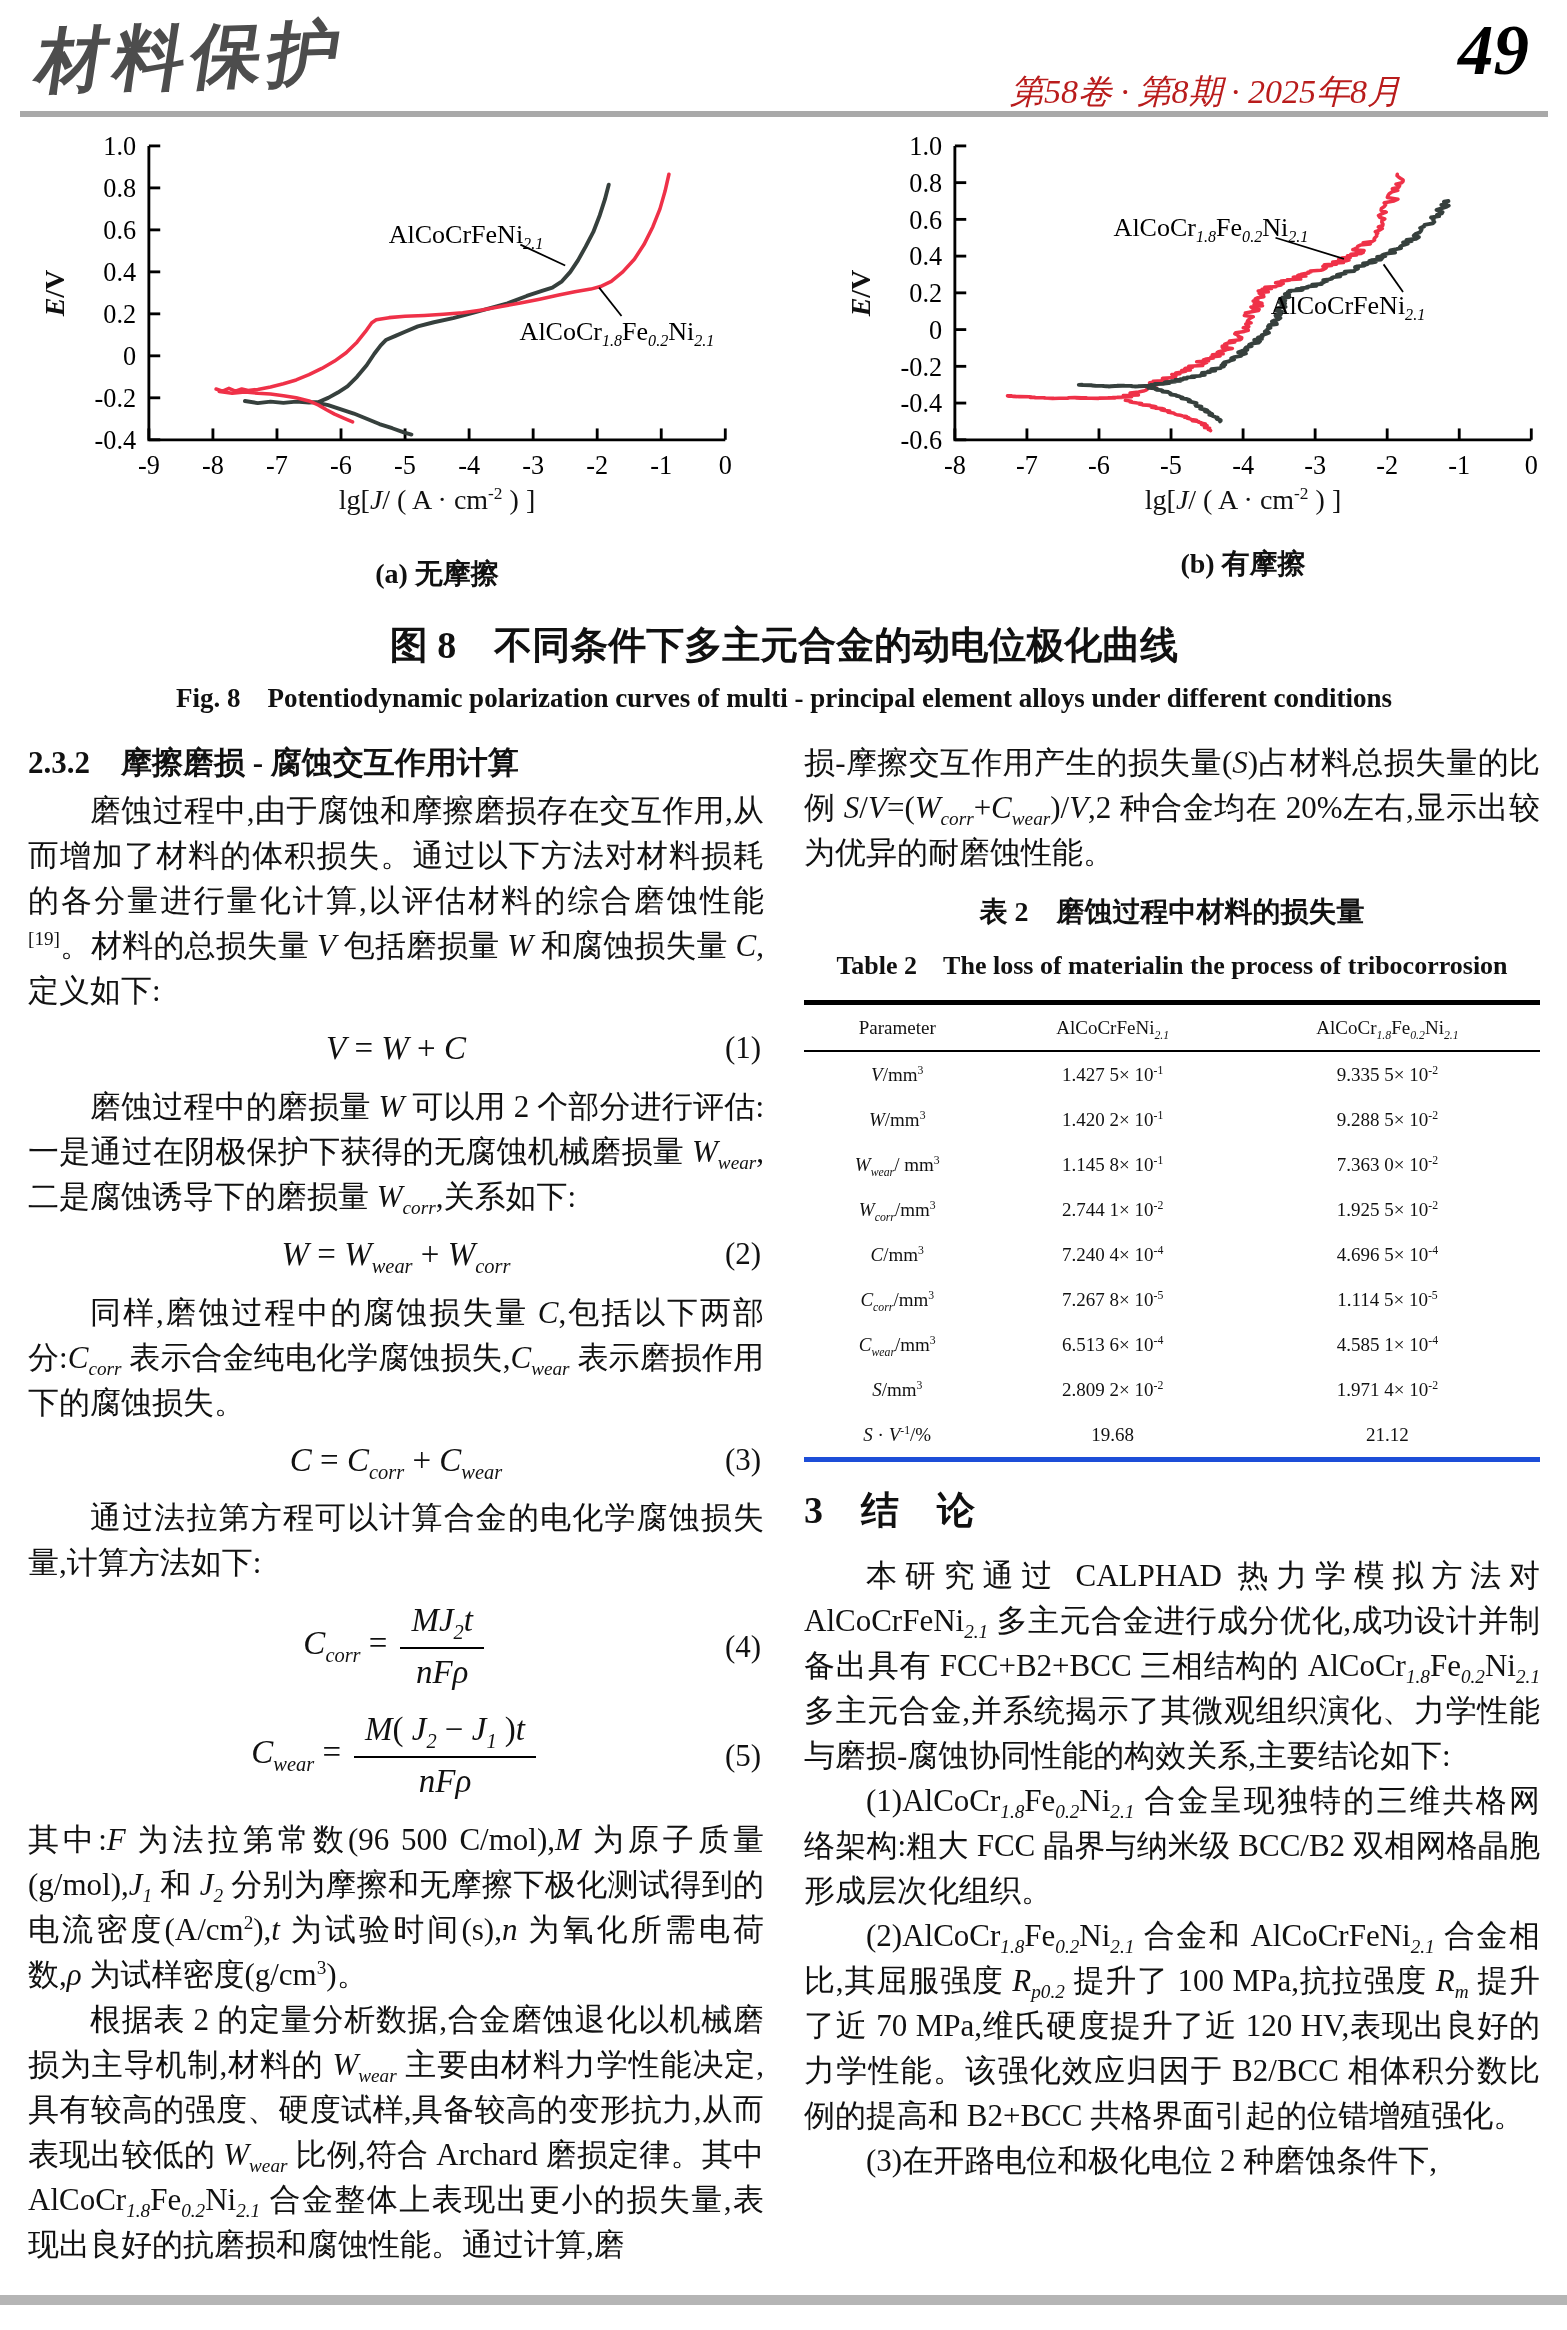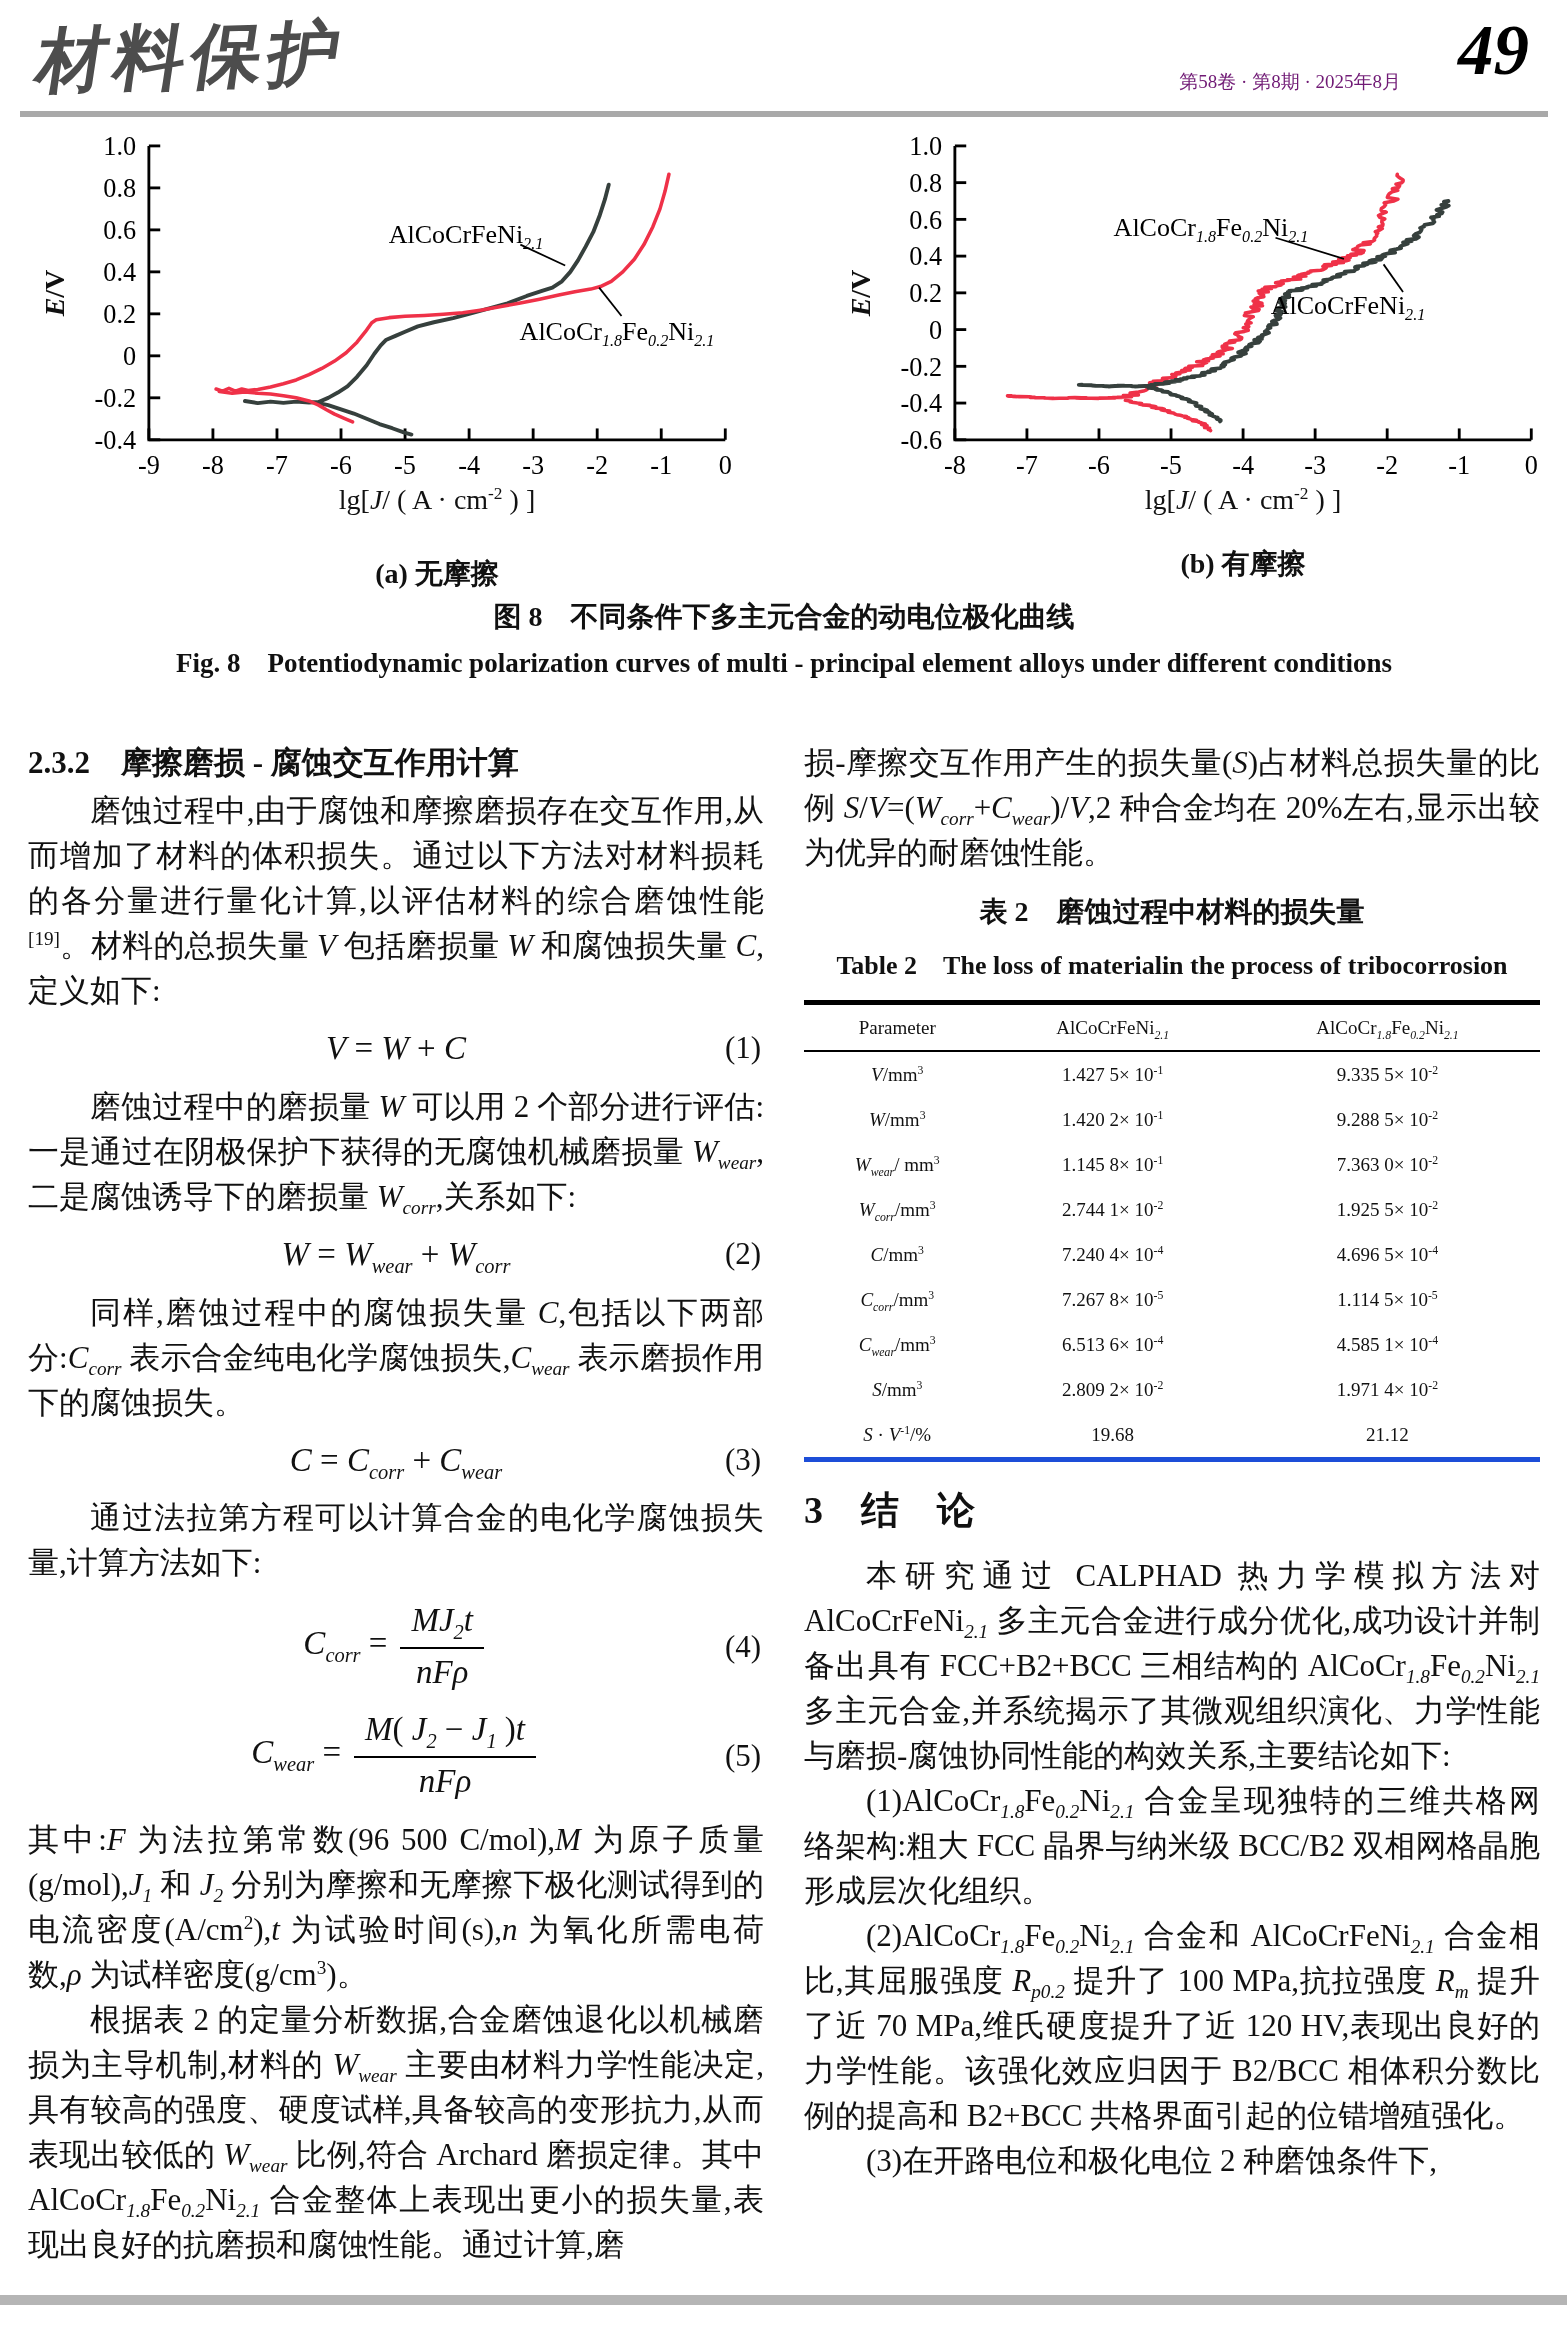--- a/index.html
+++ b/index.html
@@ -4,34 +4,34 @@
 <style>
   html,body{margin:0;padding:0;background:#e9e9e9;}
   .page{position:relative;width:1568px;height:2330px;background:#fff;overflow:hidden;
         font-family:"Liberation Serif","DejaVu Serif",serif;color:#111;}
   .it{font-style:italic;}
   sub{font-size:0.62em;line-height:0;font-style:italic;}
   sup{font-size:0.62em;line-height:0;}
   
   .logo{position:absolute;left:38px;top:10px;font-size:71px;font-weight:bold;color:#4d4d4d;
         transform:skewX(-10deg) rotate(-1.5deg);letter-spacing:5.7px;white-space:nowrap;}
-  .issue{position:absolute;right:167px;top:69px;font-size:19px;color:#701a75;white-space:nowrap;}
+  .issue{position:absolute;right:167px;top:69px;font-size:34px;color:#b91c1c;white-space:nowrap;font-style:italic;}
   .pageno{position:absolute;right:39px;top:10px;font-size:71px;font-weight:bold;font-style:italic;color:#000;}
   .rule{position:absolute;left:20px;right:20px;top:111px;height:6.4px;background:#a9a9a9;}
   
   .figure-block{position:absolute;left:14px;right:14px;top:126px;}
   .charts{display:flex;justify-content:space-between;}
   .chart{position:relative;}
   .chart svg{position:absolute;left:0;top:0;}
   .ann{position:absolute;transform:translate(-50%,-50%);font-size:26px;white-space:nowrap;color:#000;}
   .xlab{position:absolute;transform:translateX(-50%);font-size:28px;white-space:nowrap;}
   .ylab{position:absolute;transform:translate(-50%,-50%) rotate(-90deg);font-size:28px;font-weight:bold;white-space:nowrap;}
   .subcap{position:absolute;transform:translateX(-50%);font-size:28px;font-weight:bold;white-space:nowrap;}
   .figcap{text-align:center;font-weight:bold;}
-  .figcap.zh{margin-top:2px;font-size:28px;text-align:center;}
+  .figcap.zh{margin-top:24px;font-size:38px;text-align:center;}
   .figcap.en{margin-top:8.5px;font-size:27px;}
   
   main{position:absolute;left:28px;right:28px;top:740px;bottom:41px;display:flex;gap:40px;overflow:hidden;}
   .col{flex:1;font-size:31px;line-height:45px;text-align:justify;}
   .col p{margin:0;text-indent:2em;}
   .col p.noindent{text-indent:0;}
   h2.sec232{font-size:31px;font-weight:bold;margin:0 0 2.8px 0;line-height:45px;}
   .eq{position:relative;text-align:center;font-size:33px;margin:14px 0;line-height:1.3;}
   .eq .eq-num{position:absolute;right:2.8px;top:50%;transform:translateY(-50%);font-size:31px;}
   .frac{display:inline-flex;flex-direction:column;vertical-align:middle;text-align:center;margin:0 4.3px;}

